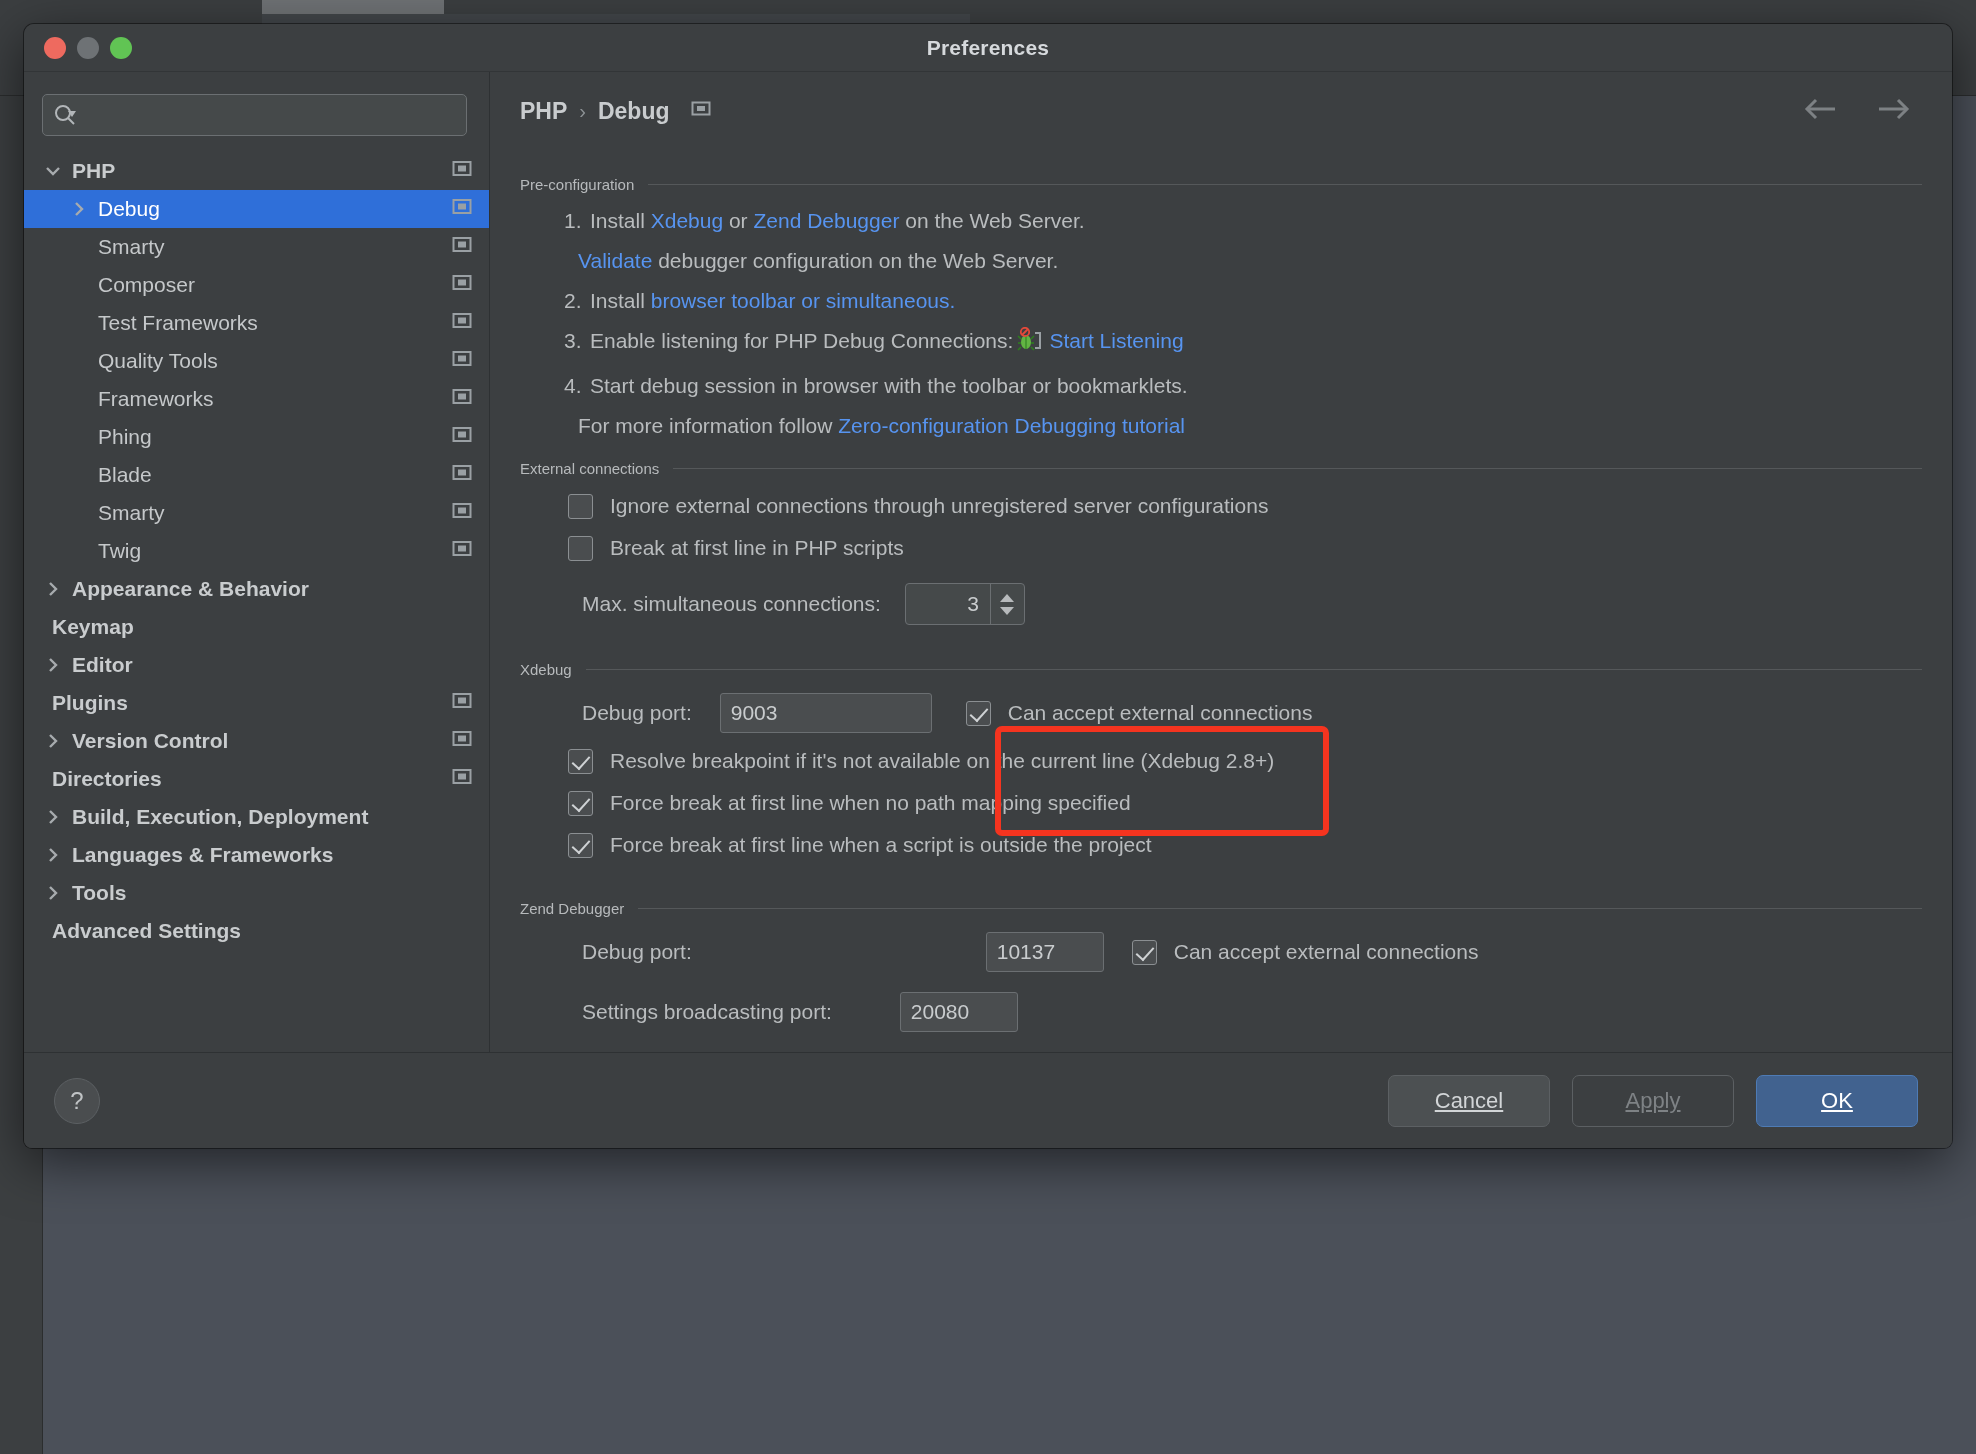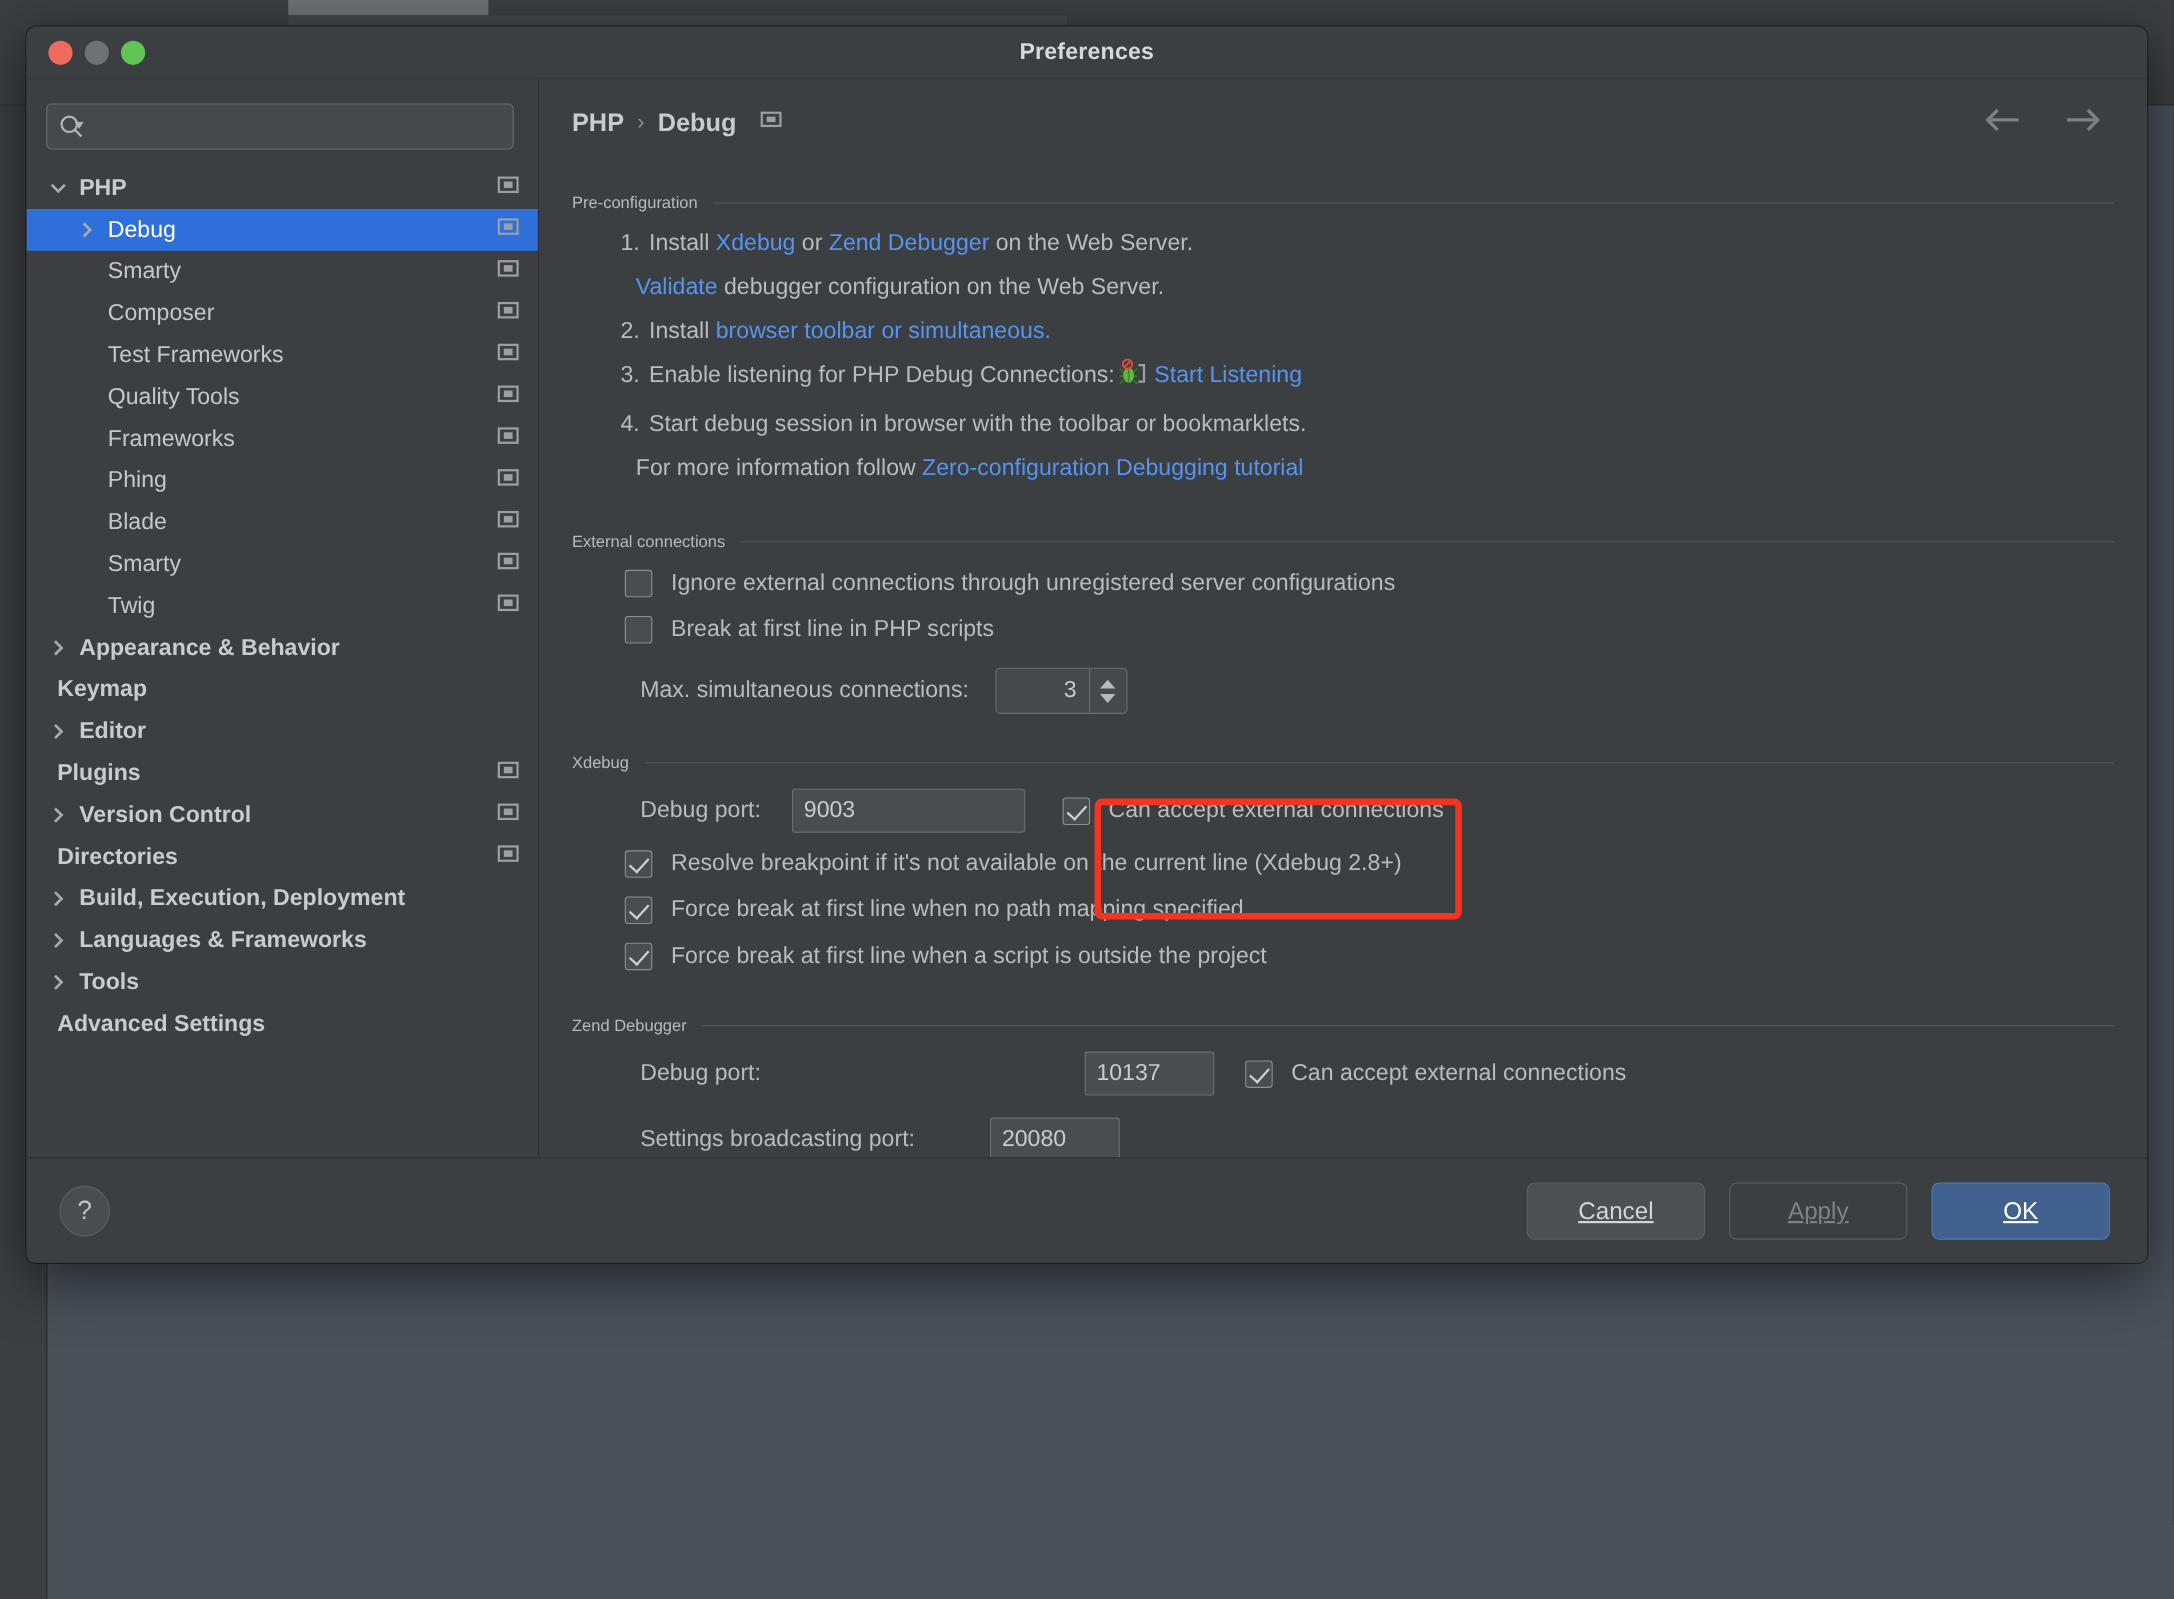--- a/index.html
+++ b/index.html
@@ -551,21 +551,21 @@
             </span><a class="lnk" href="#">Start Listening</a>
           </li>
           <li>
             <span class="num">4.</span><span>Start debug session in browser with the toolbar or bookmarklets.</span>
           </li>
           <li class="sub">
             <span>For more information follow </span><a class="lnk" href="#">Zero-configuration Debugging tutorial</a>
           </li>
         </ol>
 
-        <div class="sect-head" style="margin-top:38px;text-align:center;">
+        <div class="sect-head" style="margin-top:14px;text-align:center;">
           <span class="t">External connections</span>
           <span class="rule"></span>
         </div>
 
         <div class="cb-row">
           <span class="cb" id="cb-ignore"></span>
           <span class="cb-lbl">Ignore external connections through unregistered server configurations</span>
         </div>
         <div class="cb-row">
           <span class="cb" id="cb-breakfirst"></span>

